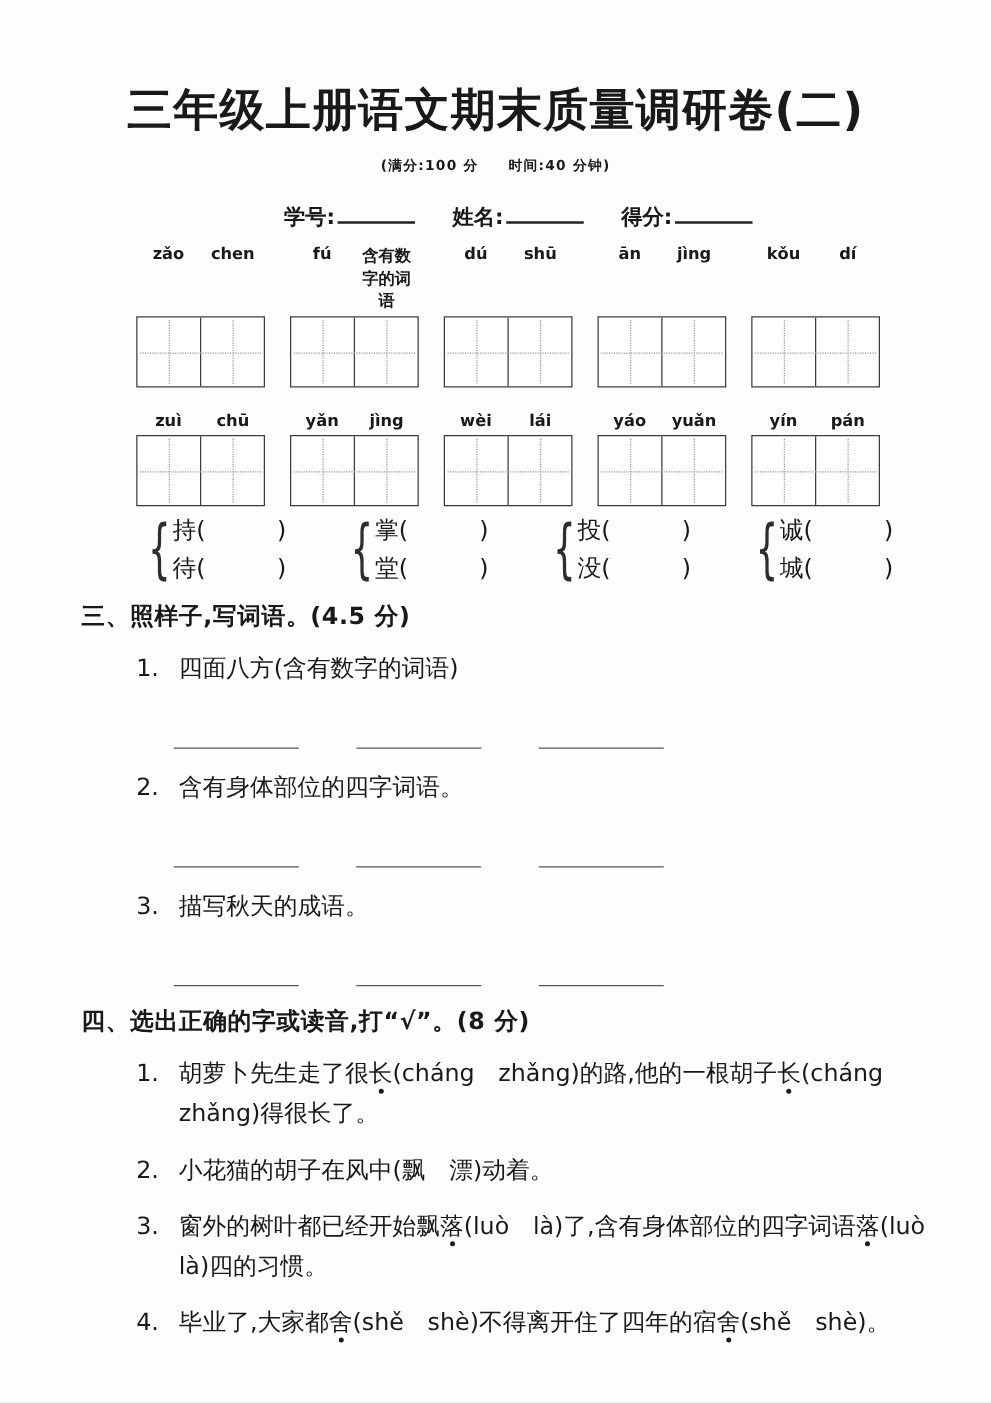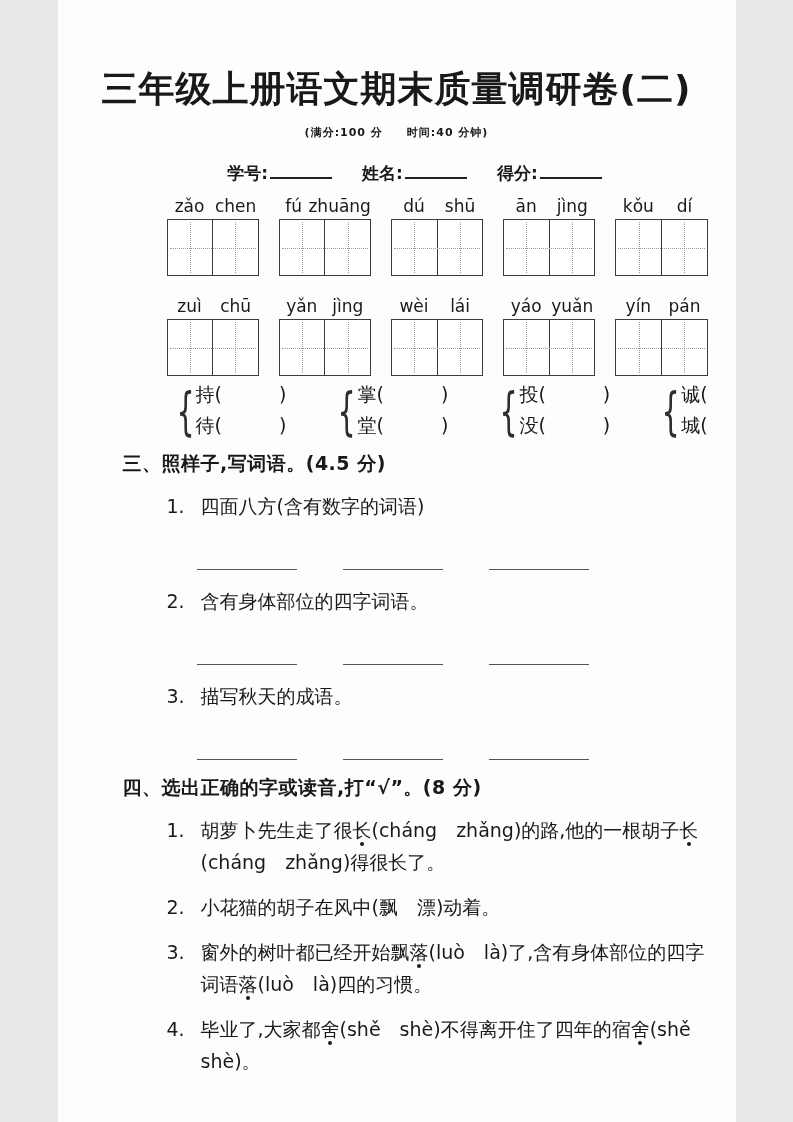--- a/index.html
+++ b/index.html
@@ -1,18 +1,18 @@
 <!DOCTYPE html>
 <html><head>
 <meta charset="utf-8">
 <style>
   html,body { margin:0; padding:0; background:#e8e8e8; }
   .page {
     position:relative;
-    width:678px; height:1122px;
+    width:793px; height:1122px;
     margin:0 auto;
     background:#fdfdfd;
     color:#191919;
     font-family:"DejaVu Sans","Liberation Sans",sans-serif;
     overflow:hidden;
     box-sizing:border-box;
   }
   .content { padding:0 28px 0 65px; }
 
   
@@ -60,21 +60,22 @@
   
   .py-labels {
     display:flex;
     gap:20px;
     margin-left:44px;
     margin-top:11px;
   }
   .py-label {
     width:103px;
     display:flex;
-    font-size:17px;
+    font-size:13px;
+    font-weight:bold;
   }
   .py-label span { flex:1; text-align:center; }
   .py-boxes {
     display:flex;
     gap:20px;
     margin-left:44px;
     margin-top:3px;
   }
   .py-box {
     position:relative;
@@ -161,21 +162,21 @@
 
     <section>
       <div id="pinyin-rows">
           <div class="py-labels">
             <div class="py-label">
               <span>zǎo</span>
               <span>chen</span>
             </div>
             <div class="py-label">
               <span>fú</span>
-              <span>zhuāng</span>
+              <span>含有数字的词语</span>
             </div>
             <div class="py-label">
               <span>dú</span>
               <span>shū</span>
             </div>
             <div class="py-label">
               <span>ān</span>
               <span>jìng</span>
             </div>
             <div class="py-label">

